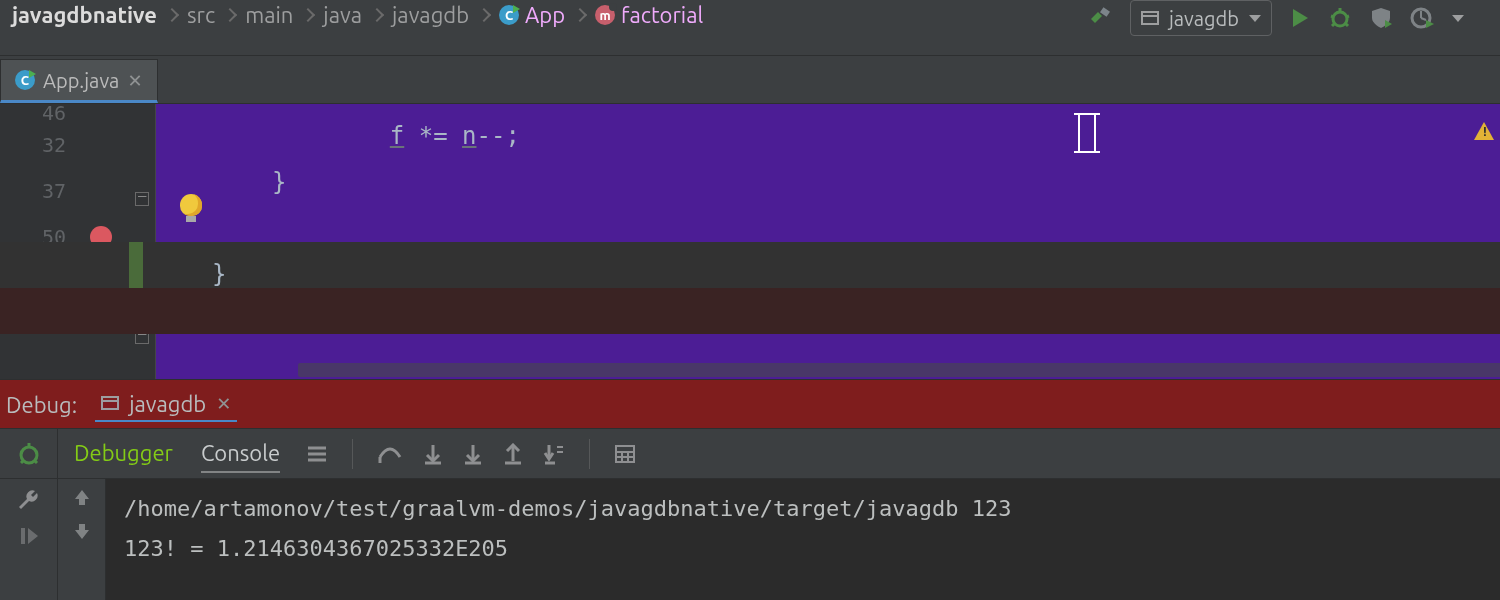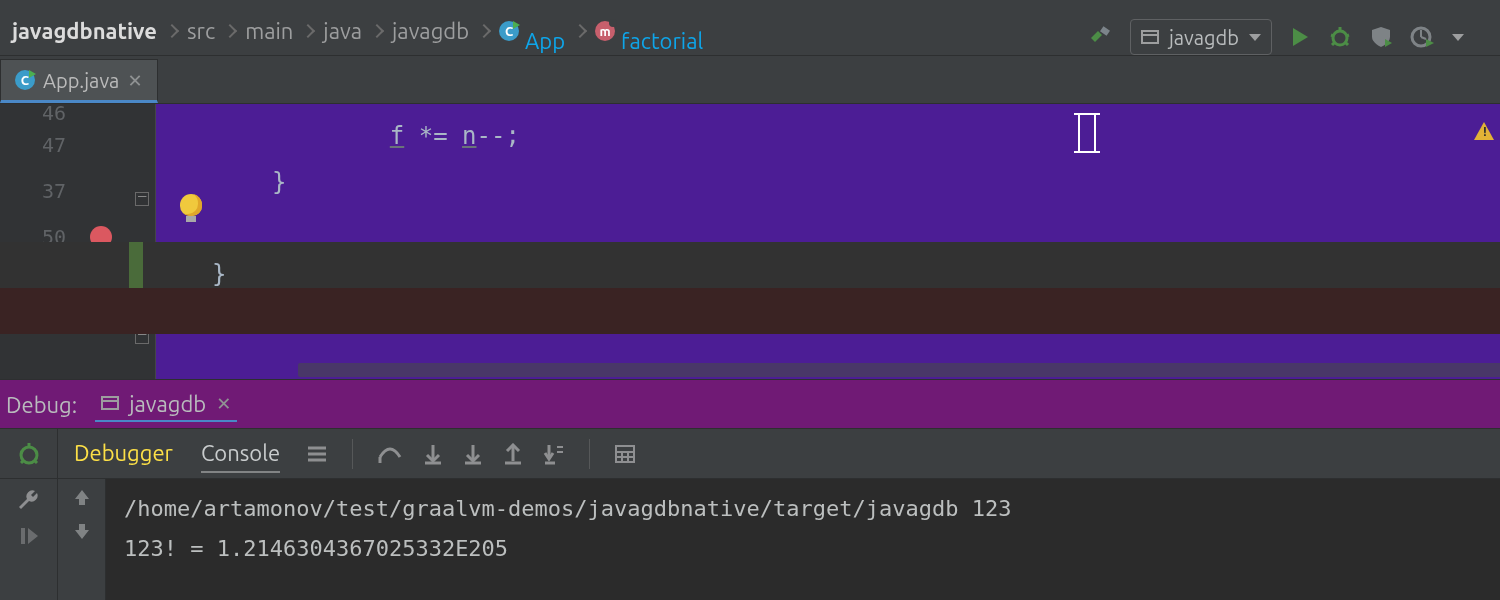--- a/index.html
+++ b/index.html
@@ -11,21 +11,21 @@
     font-size: 18px;
     color: #bbbbbb;
     overflow: hidden;
     position: relative;
   }
 
   
   .topbar {
     height: 55px;
     display: flex;
-    align-items: flex-end;
+    align-items: flex-start;
     padding: 0 10px 0 6px;
     background: #3c3f41;
   }
   .breadcrumb {
     display: flex;
     align-items: center;
     flex: 1;
     gap: 4px;
     font-size: 22px;
     color: #9d9e9f;
@@ -64,21 +64,21 @@
     background: #c75f6c;
     display: inline-flex; align-items: center; justify-content: center;
     font-size: 13px; color: #fff; font-weight: bold;
     position: relative;
   }
   .method-icon::after{
     content:"";
     position:absolute; width:8px; height:8px; border-radius:50%;
     background:#3c3f41; right:-2px; top:-2px;
   }
-  .link-text { color: #0ea5e9; margin-top: 20px; }
+  .link-text { color: #f0abfc; }
 
   .run-group {
     display: flex; align-items: center; gap: 18px; padding-right: 8px;
   }
   .hammer-icon svg, .run-group svg { display:block; }
   .run-config {
     border: 1px solid #5f6163;
     border-radius: 4px;
     height: 36px;
     display: flex; align-items: center;
@@ -244,21 +244,21 @@
     height:14px;
     width:1220px;
     background:#47494b;
     border-radius:2px;
     opacity:0.6;
   }
 
   
   .debug-header{
     height:50px;
-    background:#701a75;
+    background:#7f1d1d;
     border-top:1px solid #2d2f30;
     border-bottom:1px solid #2d2f30;
     display:flex; align-items:center;
     padding-left:6px;
     gap:18px;
     font-size:22px;
     color:#b9bcbd;
   }
   .debug-tab{
     display:flex; align-items:center; gap:10px;
@@ -278,21 +278,21 @@
     display:flex; flex-direction:column; align-items:center; justify-content:center;
     border-right:1px solid #2d2f30;
     gap:8px;
     align-self:stretch;
   }
   .dbg-tabs{
     display:flex; gap:28px;
     padding-left:16px;
     font-size:22px;
   }
-  .dbg-tab{ color:#fde047; padding:6px 0;}
+  .dbg-tab{ color:#84cc16; padding:6px 0;}
   .dbg-tab.active{ color:#c9cccd; border-bottom:2px solid #828485;}
   .dbg-icons{
     display:flex; gap:20px; align-items:center;
     padding-left:26px;
   }
   .vdiv{ width:1px; height:30px; background:#565859; margin:0 4px;}
 
   
   .console-wrap{
     display:flex;
@@ -405,21 +405,21 @@
   <div class="file-tab">
     <span class="class-icon">C<span class="play-badge"></span></span>
     <span>App.java</span>
     <span class="close-x">✕</span>
   </div>
 </div>
 
 <div class="editor">
   <div class="gutter">
     <div class="gline" style="height:18px">46</div>
-    <div class="gline">47</div>
+    <div class="gline">32</div>
     <div class="gline">37</div>
     <div class="gline">
       <span>50</span>
       <span class="bp"></span>
     </div>
     <div class="gline">51</div>
   </div>
 
   <div class="foldcol"></div>
   <span class="fold-handle" style="top:88px"></span>

